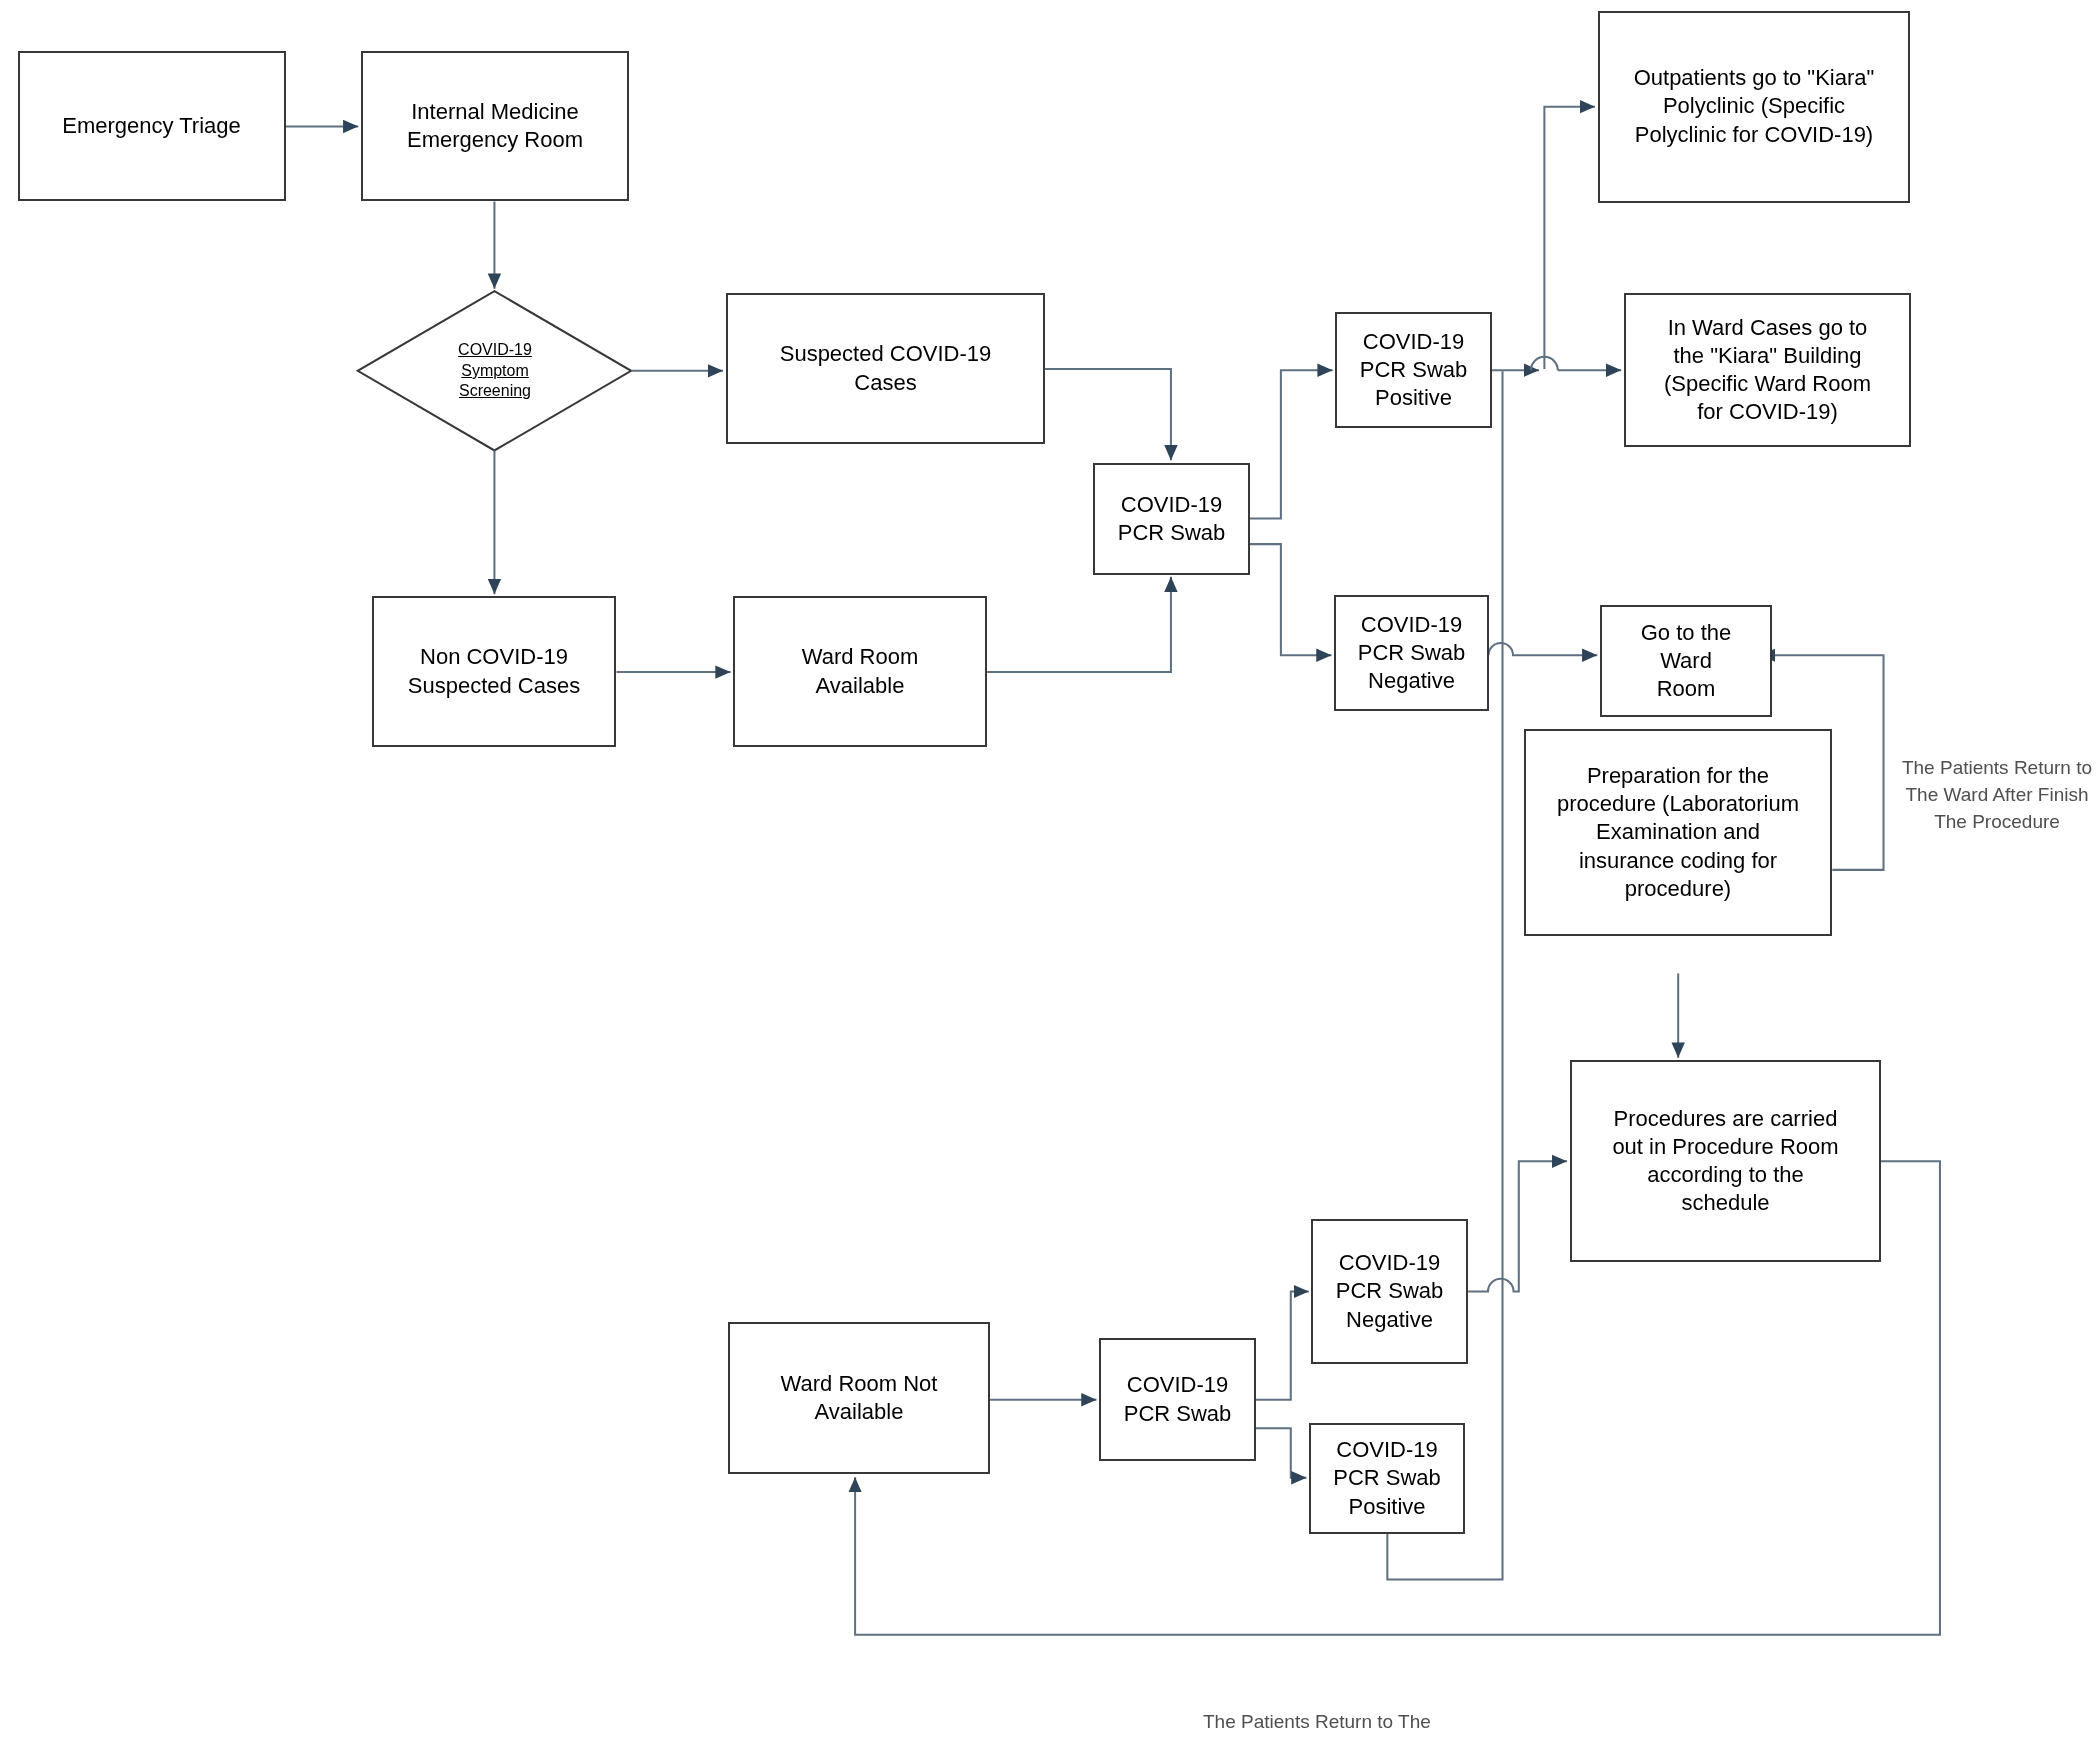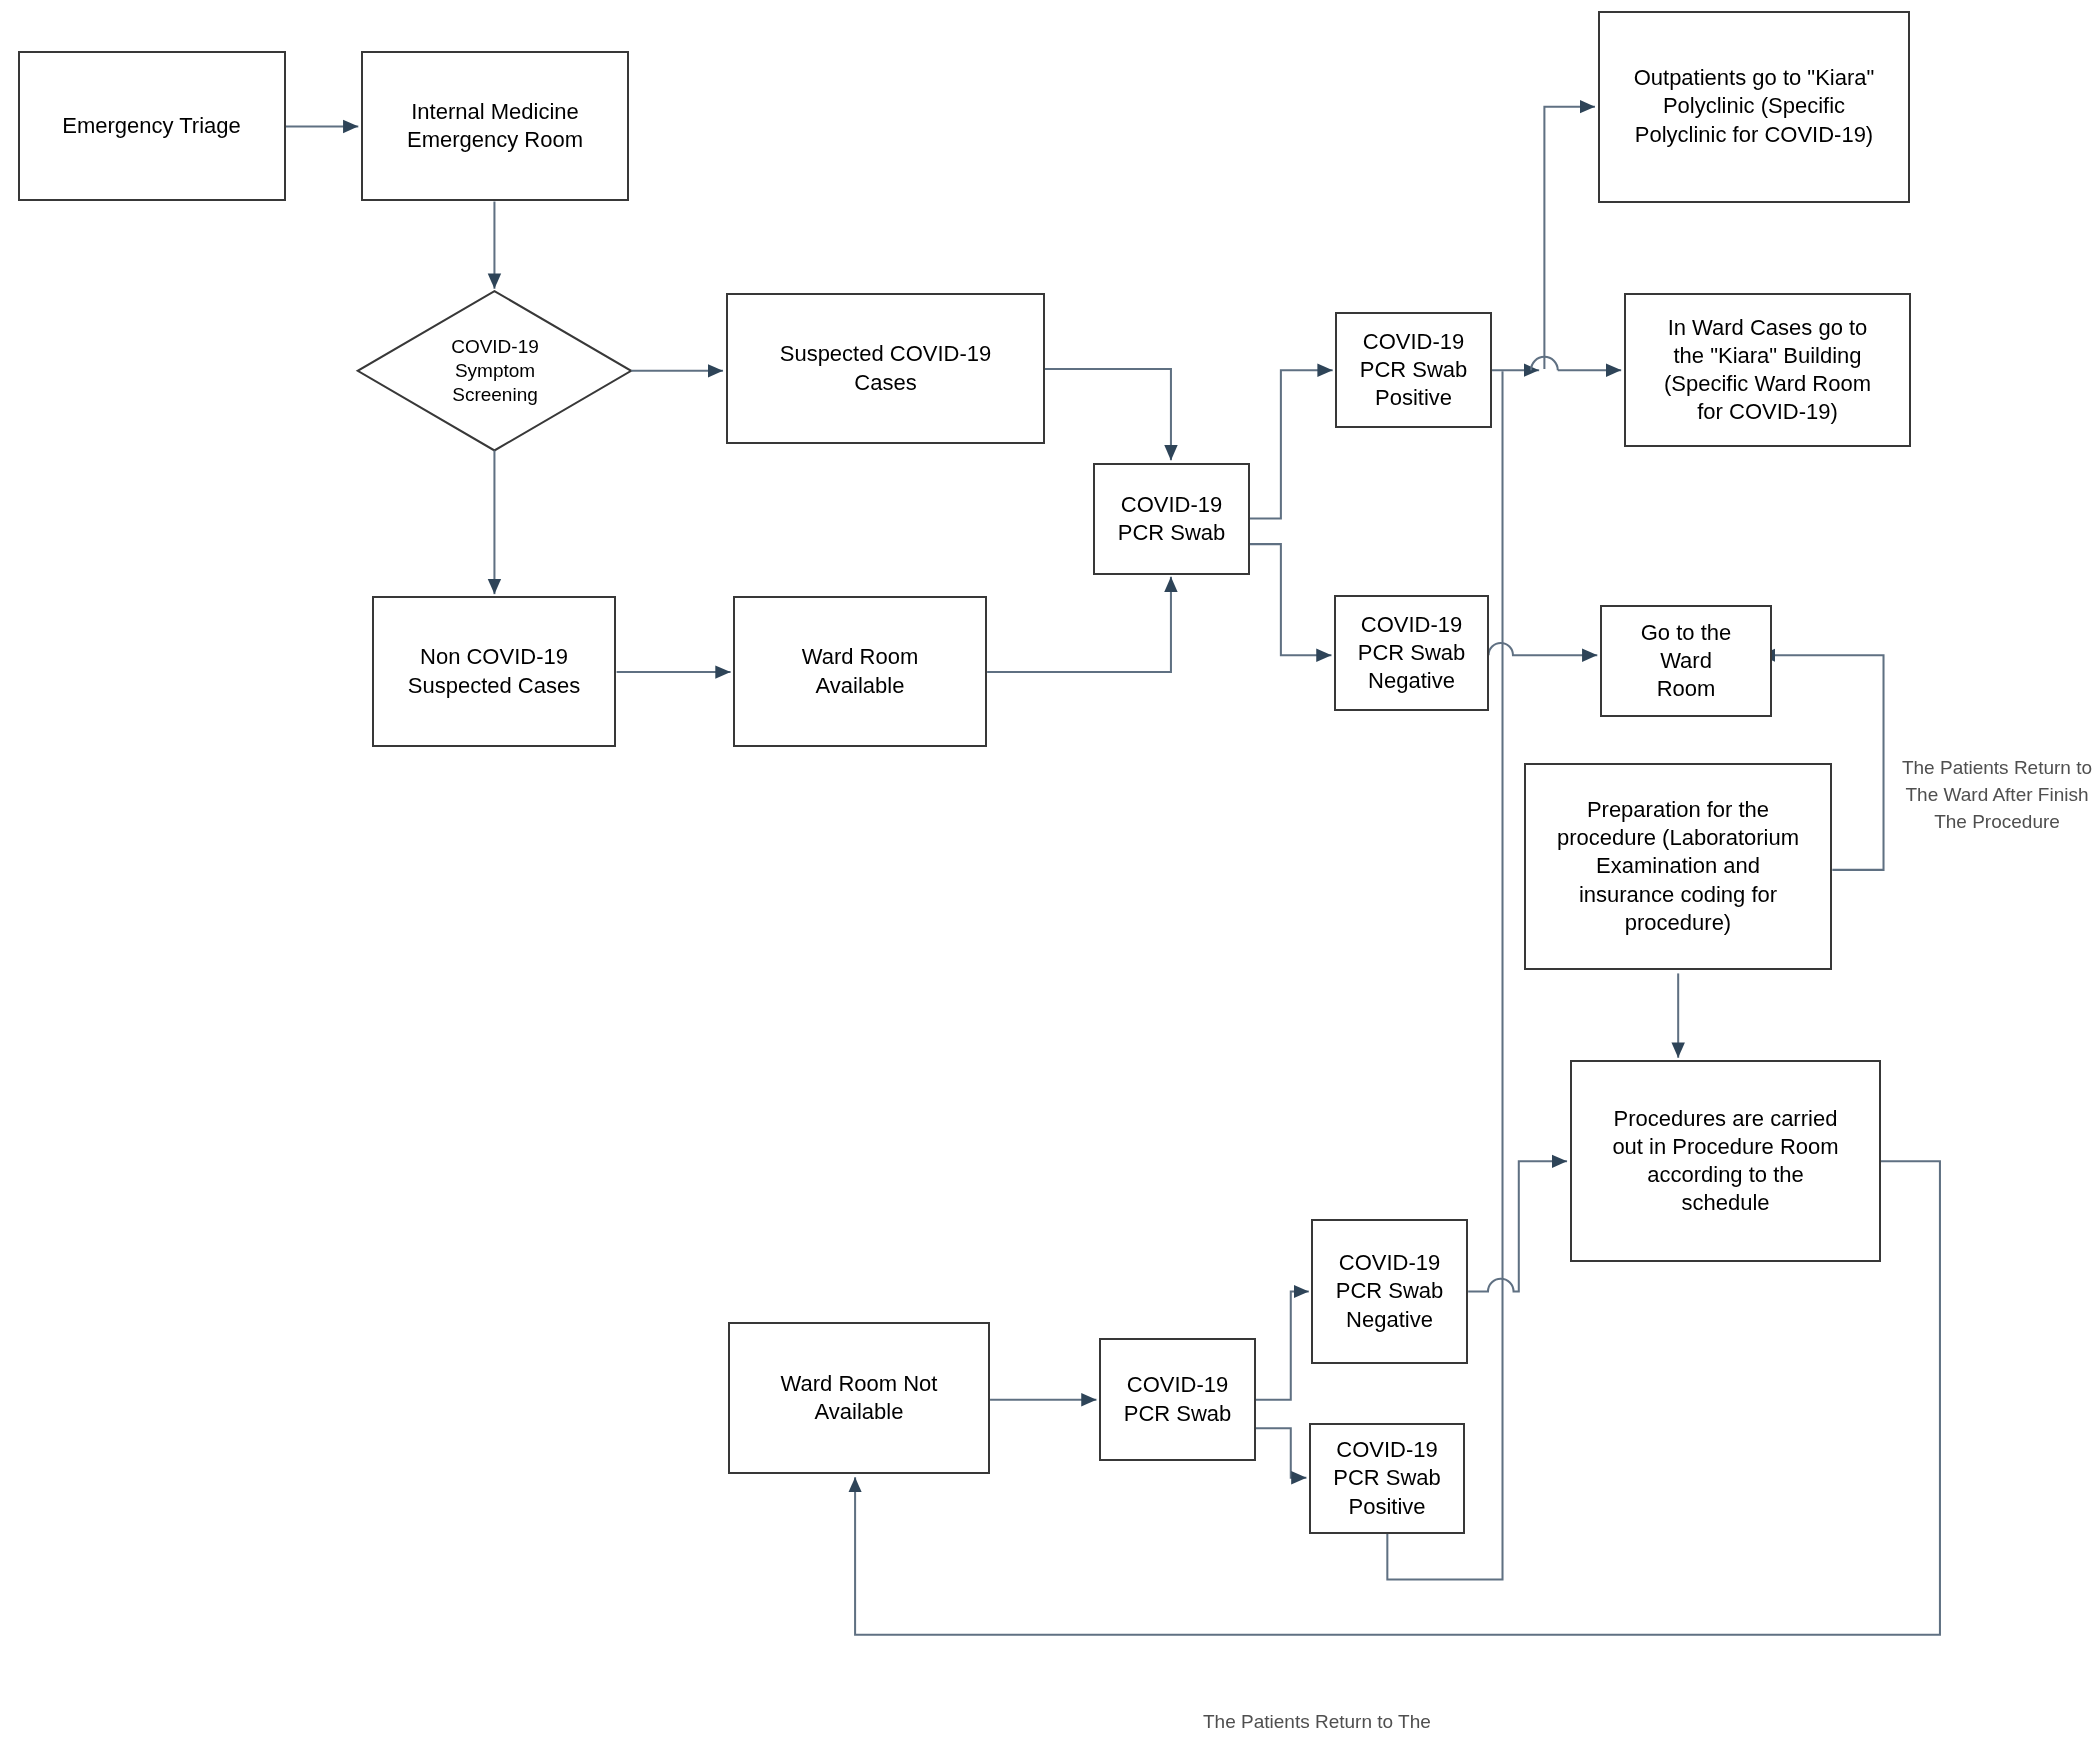--- a/index.html
+++ b/index.html
@@ -20,21 +20,21 @@
   #edges path, #edges polyline{fill:none;stroke:var(--edge-color);stroke-width:3.5px;}
   #edges polygon.diamond{fill:#ffffff;stroke:var(--border-color);stroke-width:3.5px;}
   #edges marker path{fill:var(--arrow-color);stroke:none;}
   .node{
     position:absolute;background:#ffffff;border:2.3px solid var(--border-color);
     display:flex;align-items:center;justify-content:center;text-align:center;
     font-size:22px;line-height:1.28;color:var(--text-color);
   }
   .dlabel{
     position:absolute;display:flex;align-items:center;justify-content:center;
-    text-align:center;font-size:19px;line-height:1.28;background:transparent;
+    text-align:center;font-size:16px;line-height:1.28;background:transparent;text-decoration:underline;
   }
   .ann{
     position:absolute;font-size:19px;line-height:1.42;color:var(--annotation-color);margin-top:44px;
   }
   .ann.center{text-align:center;}
 </style>
 </head>
 <body>
 
 <div id="canvas">
@@ -109,21 +109,21 @@
   <div class="node" style="left:1335px;top:312px;width:157px;height:116px;">COVID-19 PCR Swab Positive</div>
 
   <div class="node" style="left:1334px;top:595px;width:155px;height:116px;">COVID-19 PCR Swab Negative</div>
 
   <div class="node" style="left:1598px;top:10.5px;width:312px;height:192px;padding:0 17.5px;">Outpatients go to "Kiara" Polyclinic (Specific Polyclinic for COVID-19)</div>
 
   <div class="node" style="left:1624px;top:293px;width:287px;height:154px;padding:0 28px;">In Ward Cases go to the "Kiara" Building (Specific Ward Room for COVID-19)</div>
 
   <div class="node" style="left:1600px;top:605px;width:172px;height:112px;padding:0 28px;">Go to the Ward Room</div>
 
-  <div class="node" style="left:1524px;top:763px;width:308px;height:207px;padding:0 30px;">Preparation for the procedure (Laboratorium Examination and insurance coding for procedure)</div>
+  <div class="node" style="left:1524px;top:729px;width:308px;height:207px;padding:0 30px;">Preparation for the procedure (Laboratorium Examination and insurance coding for procedure)</div>
 
   <div class="node" style="left:1570px;top:1060px;width:311px;height:202px;padding:8px 29px;">Procedures are carried out in Procedure Room according to the schedule</div>
 
   <div class="node" style="left:728px;top:1322px;width:262px;height:152px;padding:0 17.5px;">Ward Room Not Available</div>
 
   <div class="node" style="left:1099px;top:1338px;width:157px;height:123px;">COVID-19 PCR Swab</div>
 
   <div class="node" style="left:1311px;top:1219px;width:157px;height:145px;">COVID-19 PCR Swab Negative</div>
 
   <div class="node" style="left:1309px;top:1423px;width:156px;height:111px;">COVID-19 PCR Swab Positive</div>

